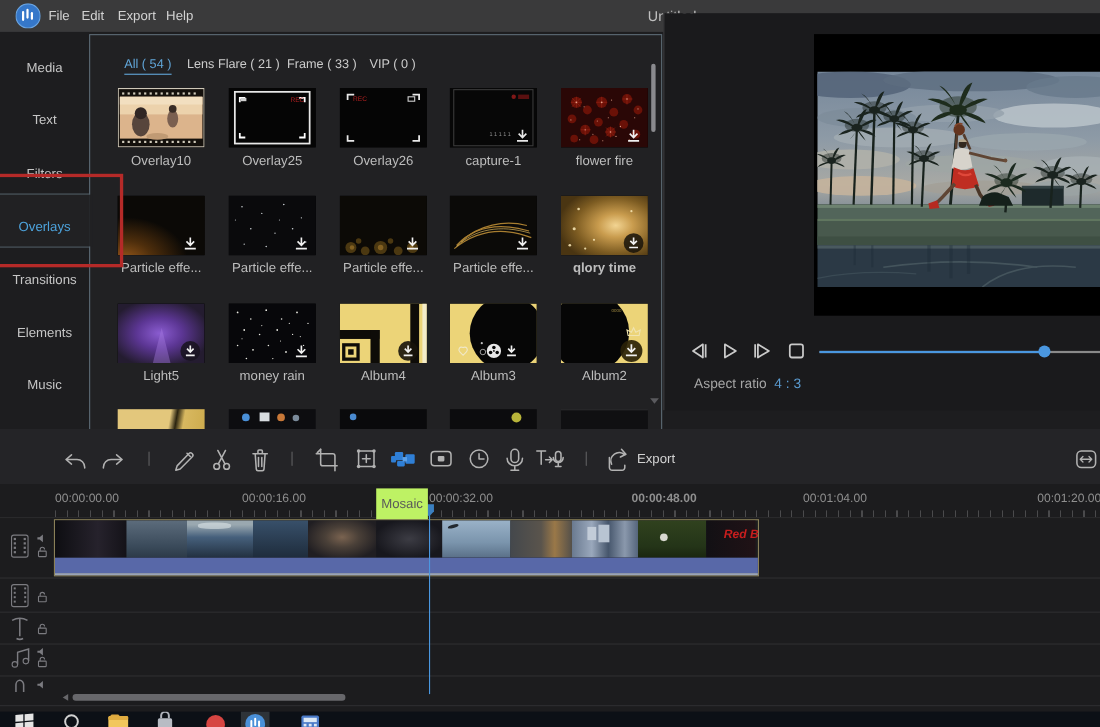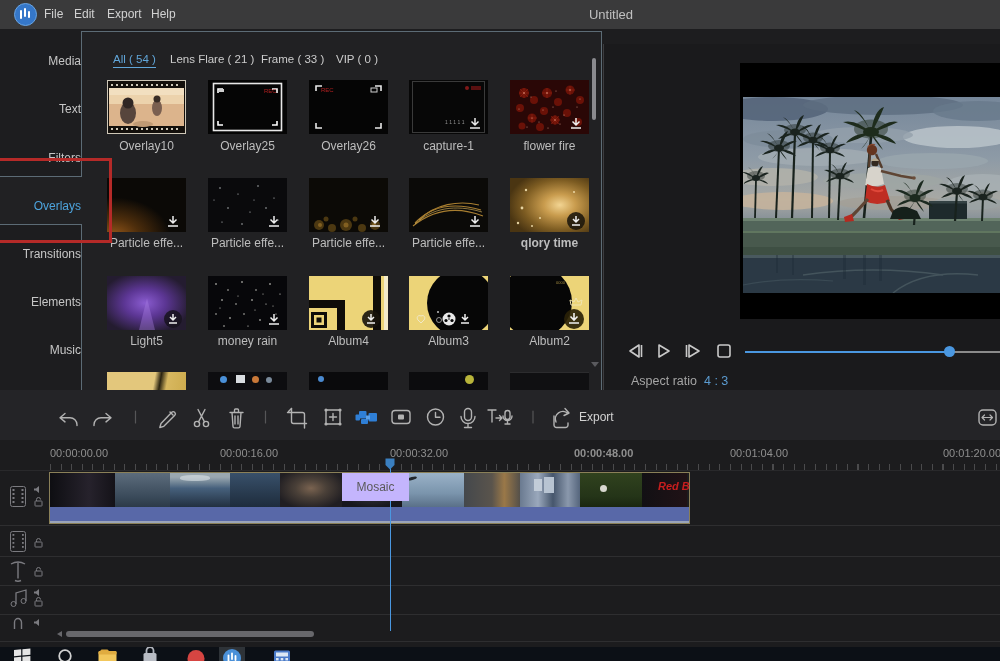--- a/index.html
+++ b/index.html
@@ -6,29 +6,29 @@
   html,body { width:1000px; height:661px; overflow:hidden; background:#1d1d1f;
     font-family:"Liberation Sans", sans-serif; }
   .abs { position:absolute; }
   #stage { position:relative; width:1000px; height:661px; }
   
   #menubar { left:0; top:0; width:1000px; height:29px; background:#3a3a3b; }
   .menu { position:absolute; top:7px; font-size:12px; color:#d2d2d2; }
   #title { position:absolute; top:7px; left:561px; width:100px; text-align:center;
     font-size:13px; color:#c0c0c0; }
   
-  .side { left:0; width:81px; text-align:right; font-size:12px; color:#c6c6c6; }
+  .side { left:0; width:81px; text-align:center; font-size:12px; color:#c6c6c6; }
   
   #panel { left:81px; top:31px; width:521px; height:394px; background:#212123;
     border:1px solid #5c6b75; overflow:hidden; }
   .tab { position:absolute; top:21px; font-size:11.5px; color:#cccccc; }
   .thumb { position:absolute; width:79px; height:54px; background:#000; }
   .tlabel { position:absolute; width:99px; text-align:center; font-size:12px; color:#bdbdbd; }
   
-  #prevpane { left:603px; top:44px; width:397px; height:361px; background:#1a1a1c; border-left:1px solid #3c3c3f; }
+  #prevpane { left:603px; top:12px; width:397px; height:361px; background:#1a1a1c; border-left:1px solid #3c3c3f; }
   
   #toolbar { left:0; top:390px; width:1000px; height:50px; background:#242427; }
   
   #timeline { left:0; top:440px; width:1000px; height:207px; background:#1c1c1e; }
   .trline { position:absolute; left:0; width:1000px; height:1px; background:#2e2e30; }
   
   #taskbar { left:0; top:647px; width:1000px; height:14px; background:#0c1016; }
 </style>
 </head>
 <body>
@@ -705,21 +705,21 @@
       <div class="abs" style="left:608px; top:7px; color:#c81e1e; font-weight:bold; font-size:11px; font-style:italic; white-space:nowrap;">Red B</div>
       <div class="abs" style="left:0; top:34px; width:639px; height:14px; background:#5868a8;"></div>
         <div class="abs" style="left:0; top:48px; width:639px; height:2px; background:#9aa4b8;"></div>
     </div>
 
     <div class="abs" style="left:390px; top:20px; width:1px; height:171px; background:#4a97e0;"></div>
     <svg class="abs" style="left:385px; top:18px;" width="11" height="12" viewBox="0 0 11 12">
       <path d="M0.5 0.5 h9 v6.5 l-4.5 4.5 L0.5 7 Z" fill="#3a7fc0"></path>
     </svg>
 
-    <div class="abs" style="left:342px; top:4px; width:67px; height:28px; background:#c4b5fd; color:#5a5a5a; font-size:12px; text-align:center; line-height:28px; z-index:5;margin-top:29px;">Mosaic</div>
+    <div class="abs" style="left:342px; top:4px; width:47px; height:28px; background:#bef264; color:#5a5a5a; font-size:12px; text-align:center; line-height:28px; z-index:5;">Mosaic</div>
 
     <div class="abs" style="left:66px; top:191px; width:248px; height:6px; background:#67676b; border-radius:3px;"></div>
     <div class="abs" style="left:57px; top:191px; width:0; height:0; border-top:3px solid transparent; border-bottom:3px solid transparent; border-right:5px solid #67676b;"></div>
 
     <svg class="abs" style="left:0; top:0;" width="50" height="207" viewBox="0 0 50 207">
       <g stroke="#7b7b80" stroke-width="1" fill="none">
 
         <rect x="10.5" y="46.5" width="15" height="20" rx="2"></rect>
         <g fill="#7b7b80" stroke="none">
           <rect x="12.5" y="49" width="2" height="2"></rect>

